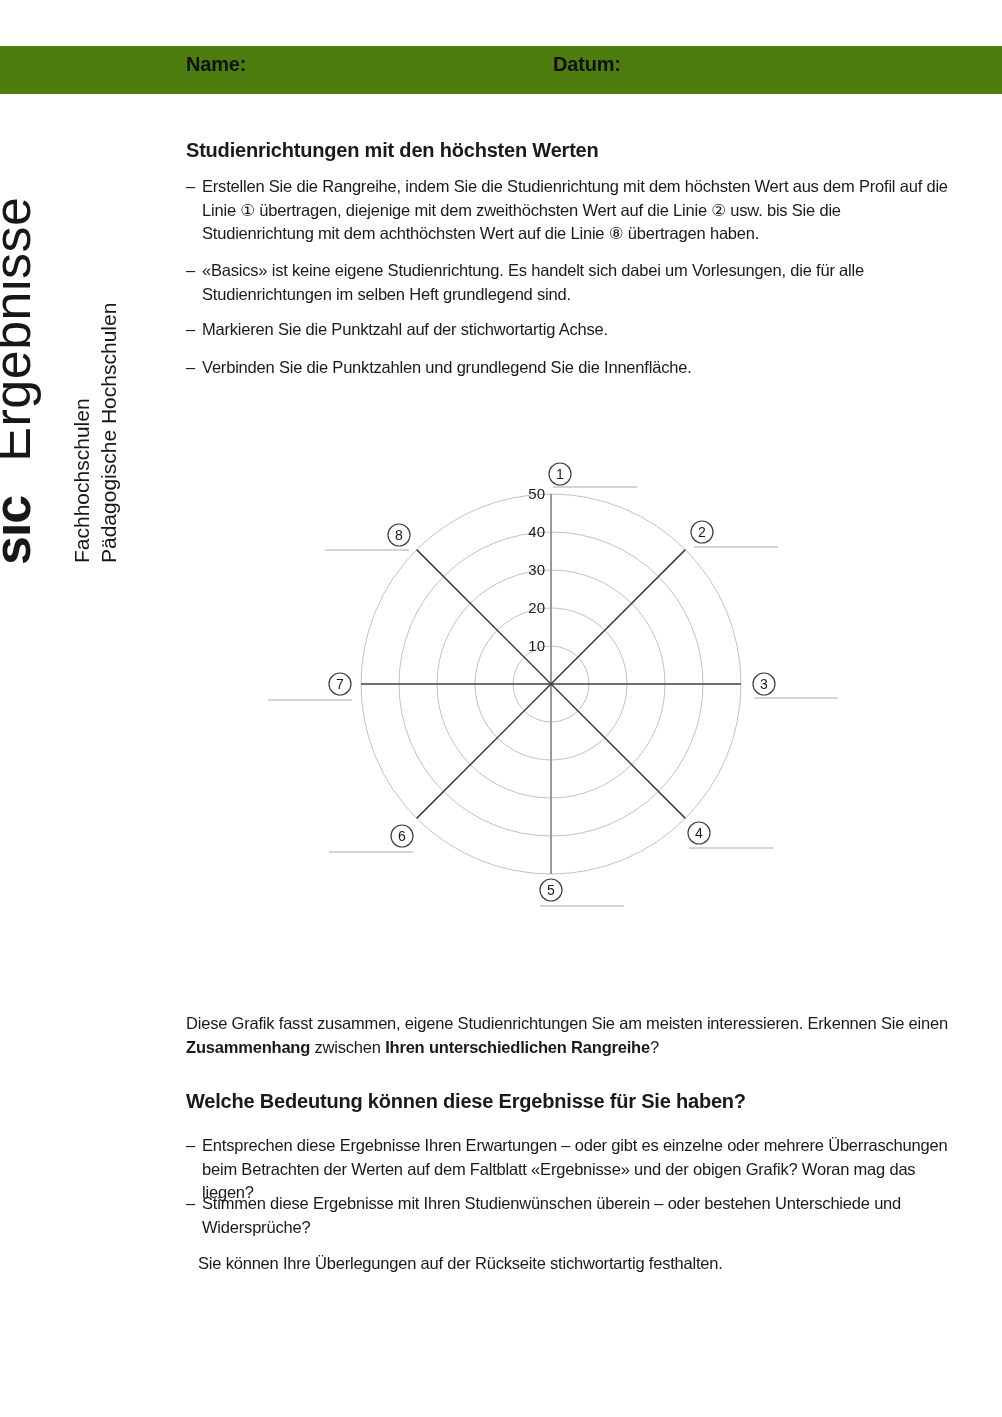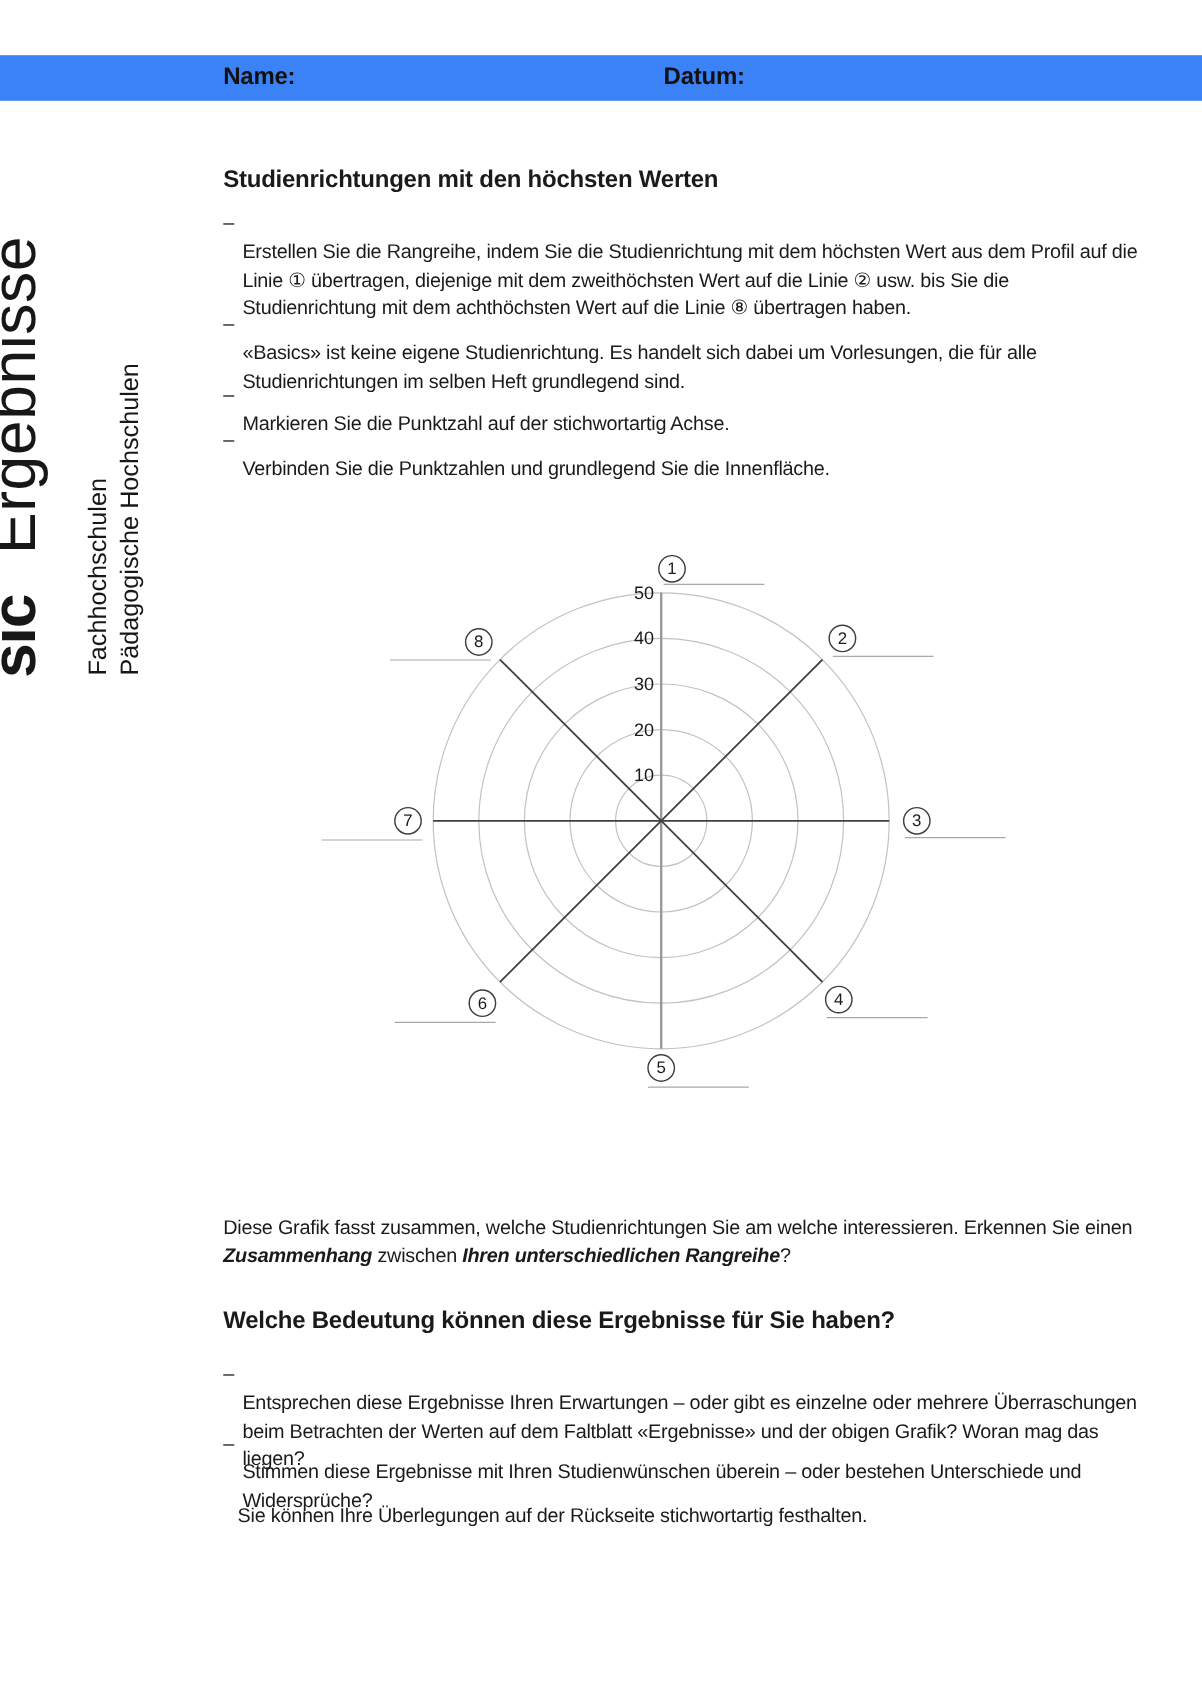--- a/index.html
+++ b/index.html
@@ -2,22 +2,22 @@
 <html><head>
 <meta charset="utf-8">
 <style>
   html,body{margin:0;padding:0;}
   body{
     width:1002px;height:1417px;position:relative;background:#ffffff;
     font-family:"Liberation Sans","DejaVu Sans",sans-serif;
     color:#1a1a1a;overflow:hidden;
   }
   .headerbar{
-    position:absolute;left:0;top:46px;width:1002px;height:38px;
-    background:#3b82f6;
+    position:absolute;left:0;top:46px;width:1002px;height:48px;
+    background:#4d7c0f;
   }
   .headerbar .hlabel{
     position:absolute;top:7px;font-size:20px;font-weight:bold;
     letter-spacing:-0.2px;color:#111;
   }
   .hlabel.name{left:186px;}
   .hlabel.datum{left:553px;}
 
   
   .rot{
@@ -30,22 +30,22 @@
   }
   .brand .b1{font-weight:bold;margin-right:34px;letter-spacing:-1px;}
   .brand .b2{font-weight:normal;}
   .sub1{left:94px;top:538px;height:25px;line-height:25px;font-size:21px;color:#171717;}
   .sub2{left:121px;top:538px;height:25px;line-height:25px;font-size:21px;color:#171717;}
 
   .tblock{position:absolute;left:186px;width:770px;font-size:16.5px;line-height:23.5px;letter-spacing:-0.2px;}
   .heading{font-weight:bold;font-size:20px;}
   .bullet{display:flex;width:768px;}
   .bullet .dash{flex:0 0 16px;}
-  .bullet .btxt{flex:1 1 auto;max-width:752px;margin-top:24px;}
-  b{font-weight:bold;font-style:italic;}
+  .bullet .btxt{flex:1 1 auto;max-width:752px;}
+  b{font-weight:bold;}
 
   .chartwrap{position:absolute;left:250px;top:440px;width:600px;height:492px;}
   svg text{font-family:"Liberation Sans","DejaVu Sans",sans-serif;}
   .ticktext{font-size:15px;fill:#1a1a1a;}
   .axnum{font-size:14px;fill:#1a1a1a;}
 </style>
 </head>
 <body>
 
 <div class="headerbar">
@@ -146,21 +146,21 @@
     <line x1="439" y1="408" x2="523" y2="408"></line>
     <line x1="290" y1="466" x2="374" y2="466"></line>
     <line x1="79" y1="412" x2="163" y2="412"></line>
     <line x1="18" y1="260" x2="102" y2="260"></line>
     <line x1="75" y1="110" x2="159" y2="110"></line>
   </g>
 </svg>
 </div>
 
 <div class="tblock" style="top:1012px;max-width:768px;">
-  <span>Diese Grafik fasst zusammen, welche Studienrichtungen Sie am welche interessieren. Erkennen Sie einen </span><b>Zusammenhang</b><span> zwischen </span><b>Ihren unterschiedlichen Rangreihe</b><span>?</span>
+  <span>Diese Grafik fasst zusammen, eigene Studienrichtungen Sie am meisten interessieren. Erkennen Sie einen </span><b>Zusammenhang</b><span> zwischen </span><b>Ihren unterschiedlichen Rangreihe</b><span>?</span>
 </div>
 
 <div class="tblock heading" style="top:1090px;">Welche Bedeutung können diese Ergebnisse für Sie haben?</div>
 
 <div class="tblock bullet" style="top:1134px;">
   <span class="dash">–</span>
   <span class="btxt">Entsprechen diese Ergebnisse Ihren Erwartungen – oder gibt es einzelne oder mehrere Überraschungen beim Betrachten der Werten auf dem Faltblatt «Ergebnisse» und der obigen Grafik? Woran mag das liegen?</span>
 </div>
 <div class="tblock bullet" style="top:1192px;">
   <span class="dash">–</span>

